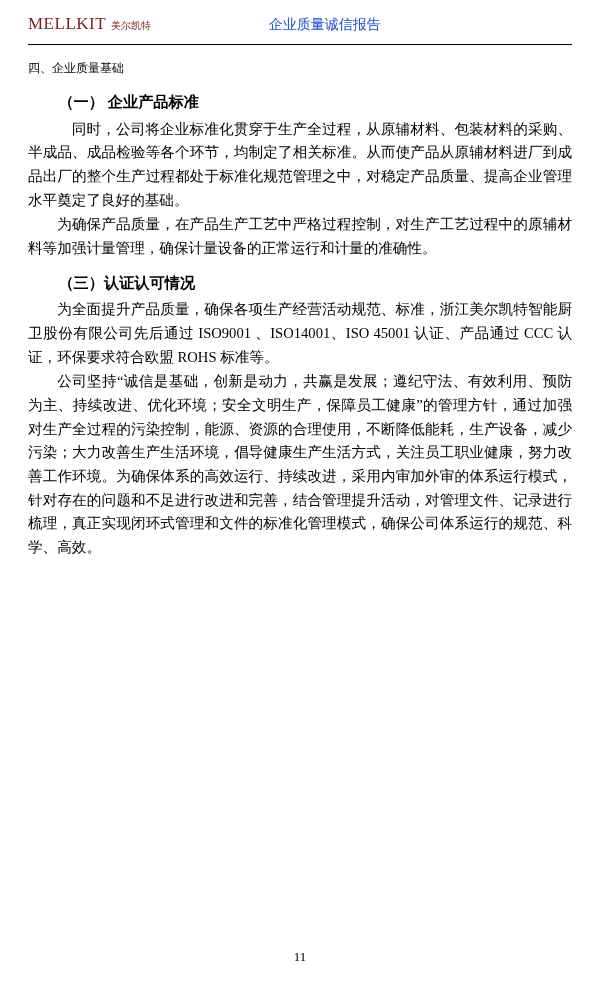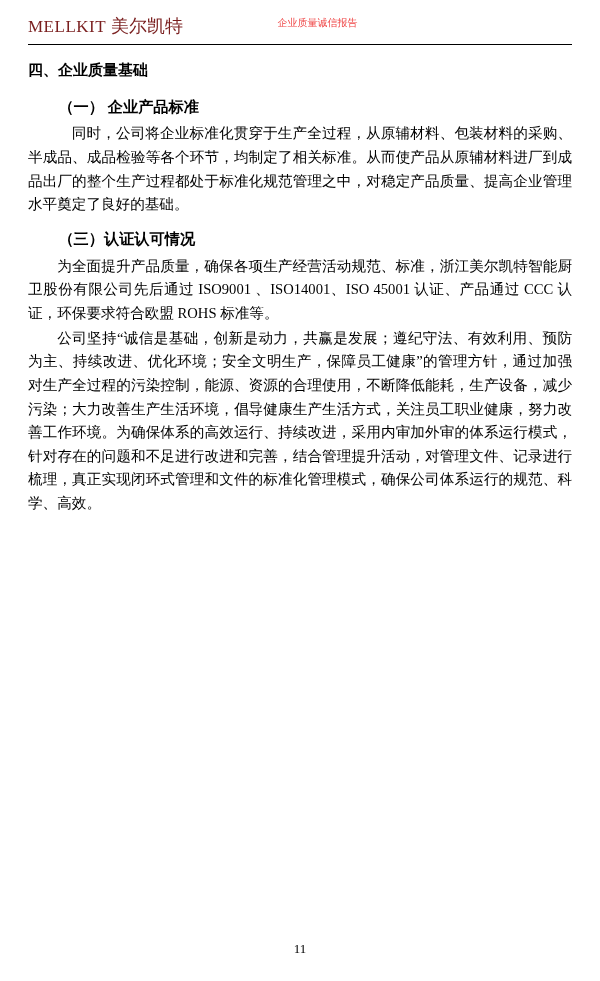--- a/index.html
+++ b/index.html
@@ -31,50 +31,50 @@
     height: 26px;
   }
   .brand {
     font-family: "Liberation Serif", "DejaVu Serif", serif;
     font-size: 17px;
     letter-spacing: 0.5px;
     color: #7a1f1f;
     white-space: nowrap;
   }
   .brand .cn {
-    font-size: 18px;
+    font-size: 10px;
     margin-left: 5px;
     letter-spacing: 0px;
   }
   .header-right {
     position: absolute;
     left: 50%;
     transform: translateX(-28%);
     top: 2px;
-    font-size: 10px;
-    color: #ef4444;
+    font-size: 14px;
+    color: #1d4ed8;
     white-space: nowrap;
   }
   .header-rule {
     border: none;
     border-top: 1px solid #000;
     margin: 4px 0 0 0;
     height: 0;
   }
   
   .content {
     margin-top: 14px;
     font-size: 14.6px;
     line-height: 1.62;
     text-align: justify;
     text-justify: inter-ideograph;
   }
   h2.sec {
-    font-size: 15px;
-    font-weight: bold;
+    font-size: 12px;
+    font-weight: normal;
     margin: 0 0 14px 0;
     line-height: 1.5;
   }
   h3.sub {
     font-size: 15.2px;
     font-weight: bold;
     margin: 11px 0 4px 0;
     text-indent: 2em;
     line-height: 1.5;
   }
@@ -84,21 +84,21 @@
   }
   p.para.indent3 {
     text-indent: 3em;
   }
   .bold {
     font-weight: normal;
   }
   
   .page-number {
     position: absolute;
-    bottom: 24px;
+    bottom: 16px;
     left: 0;
     width: 100%;
     text-align: center;
     font-size: 13px;
     font-family: "Liberation Serif", "DejaVu Serif", serif;
   }
 </style>
 </head>
 <body>
 
@@ -112,20 +112,21 @@
   </div>
   <hr class="header-rule">
 
   <div class="content">
 
     <h2 class="sec">四、企业质量基础</h2>
 
     <h3 class="sub">（一）  企业产品标准</h3>
     <p class="para indent3">同时，公司将企业标准化贯穿于生产全过程，从原辅材料、包装材料的采购、半成品、成品检验等各个环节，均制定了相关标准。从而使产品从原辅材料进厂到成品出厂的整个生产过程都处于标准化规范管理之中，对稳定产品质量、提高企业管理水平奠定了良好的基础。</p>
 
+    <p class="para">为确保产品质量，在产品生产工艺中严格过程控制，对生产工艺过程中的原辅材料等加强计量管理，确保计量设备的正常运行和计量的准确性。</p>
 
     <h3 class="sub">（三）认证认可情况</h3>
     <p class="para">为全面提升产品质量，确保各项生产经营活动规范、标准，浙江美尔凯特智能厨卫股份有限公司先后通过 ISO9001 、ISO14001、ISO 45001 认证、产品通过 CCC 认证，环保要求符合欧盟 ROHS 标准等。</p>
     <p class="para"><span>公司坚持</span><span class="bold">“诚信是基础，创新是动力，共赢是发展；遵纪守法、有效利用、预防为主、持续改进、优化环境；安全文明生产，保障员工健康”</span><span>的管理方针，通过加强对生产全过程的污染控制，能源、资源的合理使用，不断降低能耗，生产设备，减少污染；大力改善生产生活环境，倡导健康生产生活方式，关注员工职业健康，努力改善工作环境。为确保体系的高效运行、持续改进，采用内审加外审的体系运行模式，针对存在的问题和不足进行改进和完善，结合管理提升活动，对管理文件、记录进行梳理，真正实现闭环式管理和文件的标准化管理模式，确保公司体系运行的规范、科学、高效。</span></p>
 
   </div>
 
   <div class="page-number">11</div>
 </div>
 

